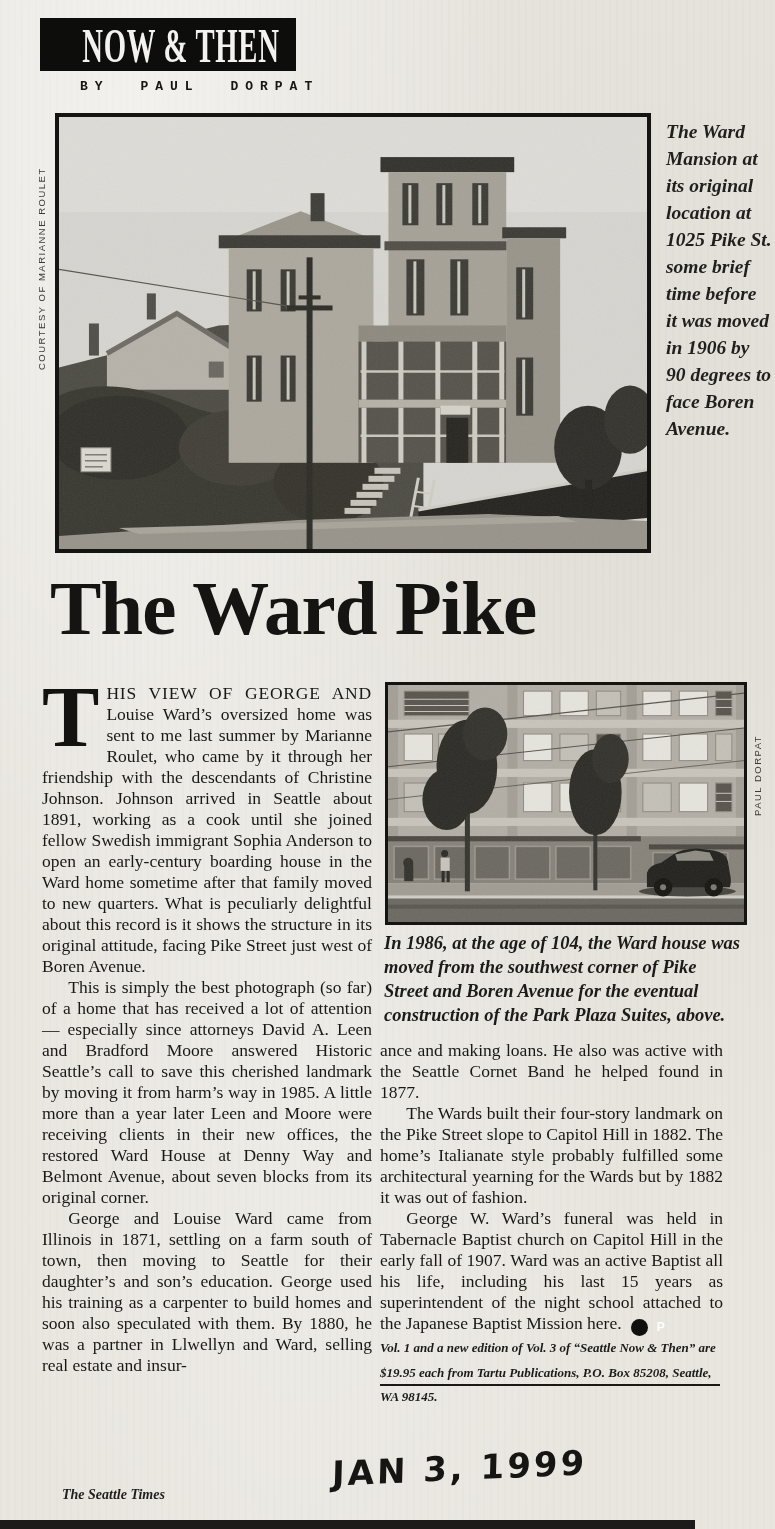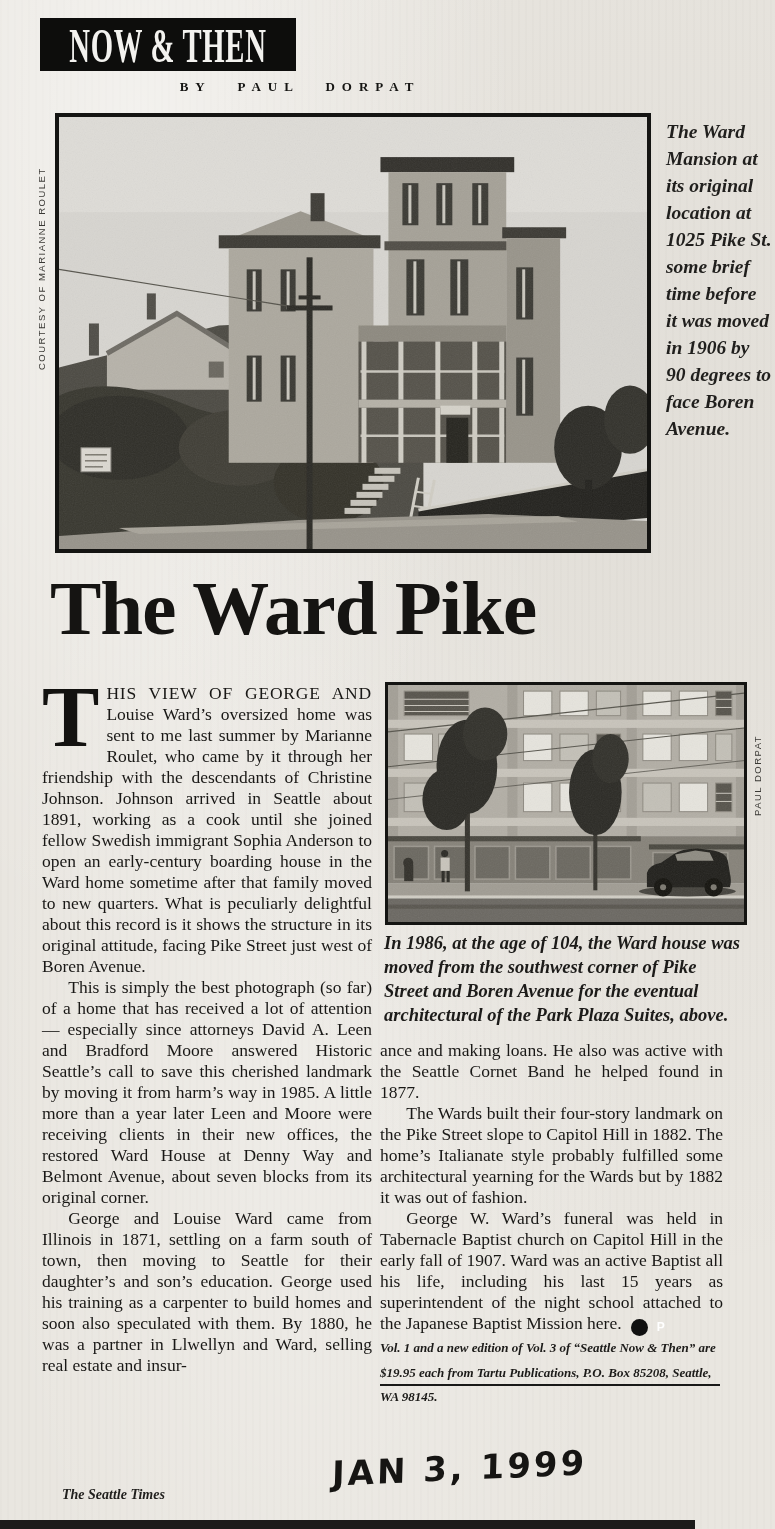--- a/index.html
+++ b/index.html
@@ -9,25 +9,25 @@
       radial-gradient(ellipse at 18% 8%, rgba(255,255,255,.45), transparent 42%),
       radial-gradient(ellipse at 85% 30%, rgba(130,124,112,.07), transparent 55%),
       radial-gradient(ellipse at 40% 70%, rgba(255,255,255,.25), transparent 50%),
       repeating-linear-gradient(90deg, rgba(60,55,45,.015) 0 2px, transparent 2px 7px),
       #e9e6e0;
     font-family:"Liberation Serif","DejaVu Serif",serif;color:#1b1a18;
   }
   .abs{position:absolute;}
   
   .banner{left:40px;top:18px;width:256px;height:53px;background:#0d0d0c;
-    display:flex;align-items:center;justify-content:center;}
+    display:flex;align-items:center;justify-content:flex-start;}
   .banner-text{color:#f3f2ef;font-weight:bold;font-size:41px;white-space:nowrap;
     transform:scale(.70,1.18);letter-spacing:1px;font-family:"Liberation Serif",serif;}
-  .byline{left:80px;top:79px;width:440px;text-align:center;
-    font-family:Liberation Serif, serif;font-weight:bold;
+  .byline{left:80px;top:79px;width:440px;text-align:left;
+    font-family:Liberation Mono, monospace;font-weight:bold;
     font-size:13px;letter-spacing:7px;word-spacing:16px;color:#151513;}
   
   .photo-frame{border:4px solid #141412;background:#cfccc6;box-sizing:border-box;}
   .photo1{left:55px;top:113px;width:596px;height:440px;}
   .photo2{left:385px;top:682px;width:362px;height:243px;border-width:3px;}
   .photo-frame svg{display:block;width:100%;height:100%;}
   .vcredit{writing-mode:vertical-rl;transform:rotate(180deg);
     font-family:"Liberation Sans","DejaVu Sans",sans-serif;font-size:9.5px;
     letter-spacing:1.5px;color:#3a3935;white-space:nowrap;}
   .credit1{left:36px;top:120px;height:250px;}
@@ -295,21 +295,21 @@
       <rect x="16" y="176" width="9" height="16" fill="#33312b"></rect>
         <circle cx="20" cy="174" r="5" fill="#33312b"></circle>
       <circle cx="56" cy="165" r="3.5" fill="#2b2a25"></circle>
       <rect x="52" y="169" width="9" height="13" fill="#c8c4bb"></rect>
       <rect x="53" y="182" width="3" height="11" fill="#2b2a25"></rect>
         <rect x="58" y="182" width="3" height="11" fill="#2b2a25"></rect>
       <rect width="352" height="232" filter="url(#noise2)" opacity="0.10"></rect>
     </svg>
   </div>
   <div class="abs vcredit credit2">PAUL DORPAT</div>
-  <div class="abs caption2">In 1986, at the age of 104, the Ward house was moved from the southwest corner of Pike Street and Boren Avenue for the eventual architectural of the Park Plaza Suites, above.</div>
+  <div class="abs caption2">In 1986, at the age of 104, the Ward house was moved from the southwest corner of Pike Street and Boren Avenue for the eventual construction of the Park Plaza Suites, above.</div>
 
   <div class="abs col col2">
     <p>ance and making loans. He also was active with the Seattle Cornet Band he helped found in 1877.</p>
     <p class="ind">The Wards built their four-story landmark on the Pike Street slope to Capitol Hill in 1882. The home’s Italianate style probably fulfilled some architectural yearning for the Wards but by 1882 it was out of fashion.</p>
     <p class="ind"><span>George W. Ward’s funeral was held in Tabernacle Baptist church on Capitol Hill in the early fall of 1907. Ward was an active Baptist all his life, including his last 15 years as superintendent of the night school attached to the Japanese Baptist Mission here.</span><span class="endmark">P</span></p>
   </div>
 
   <div class="abs rule"></div>
   <div class="abs footnote">Vol. 1 and a new edition of Vol. 3 of “Seattle Now &amp; Then” are $19.95 each from Tartu Publications, P.O. Box 85208, Seattle, WA 98145.</div>
 

